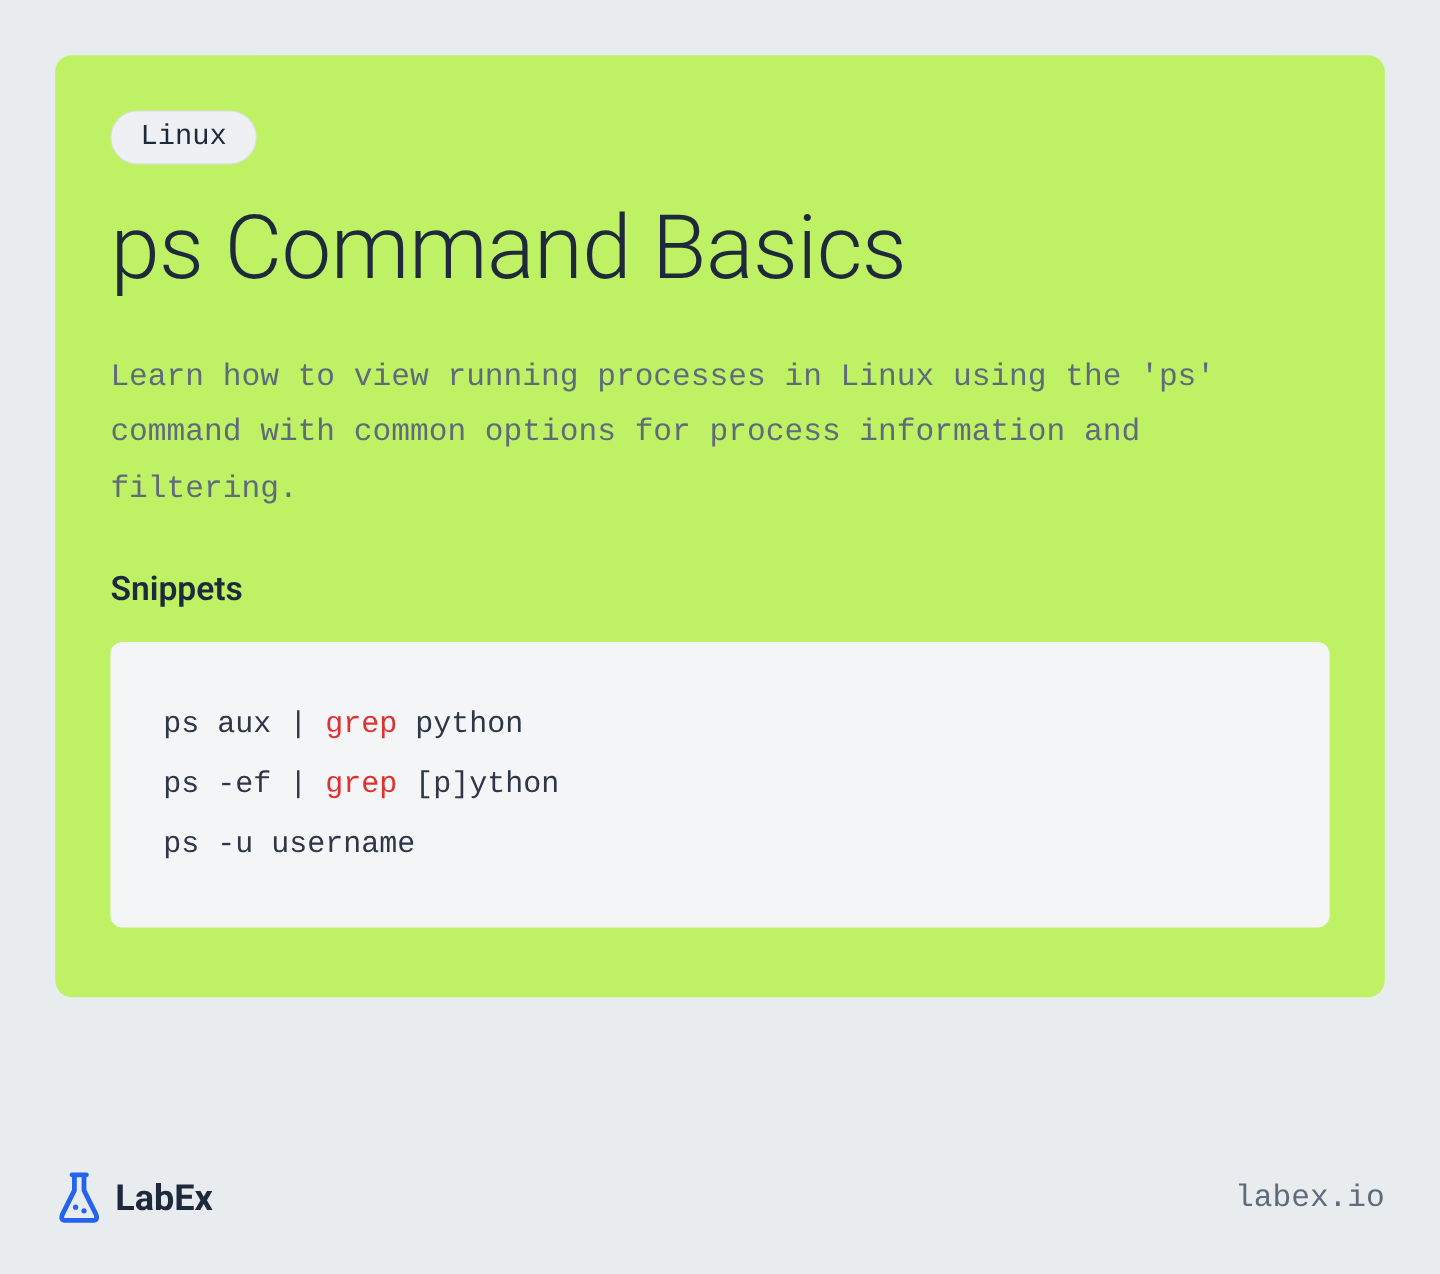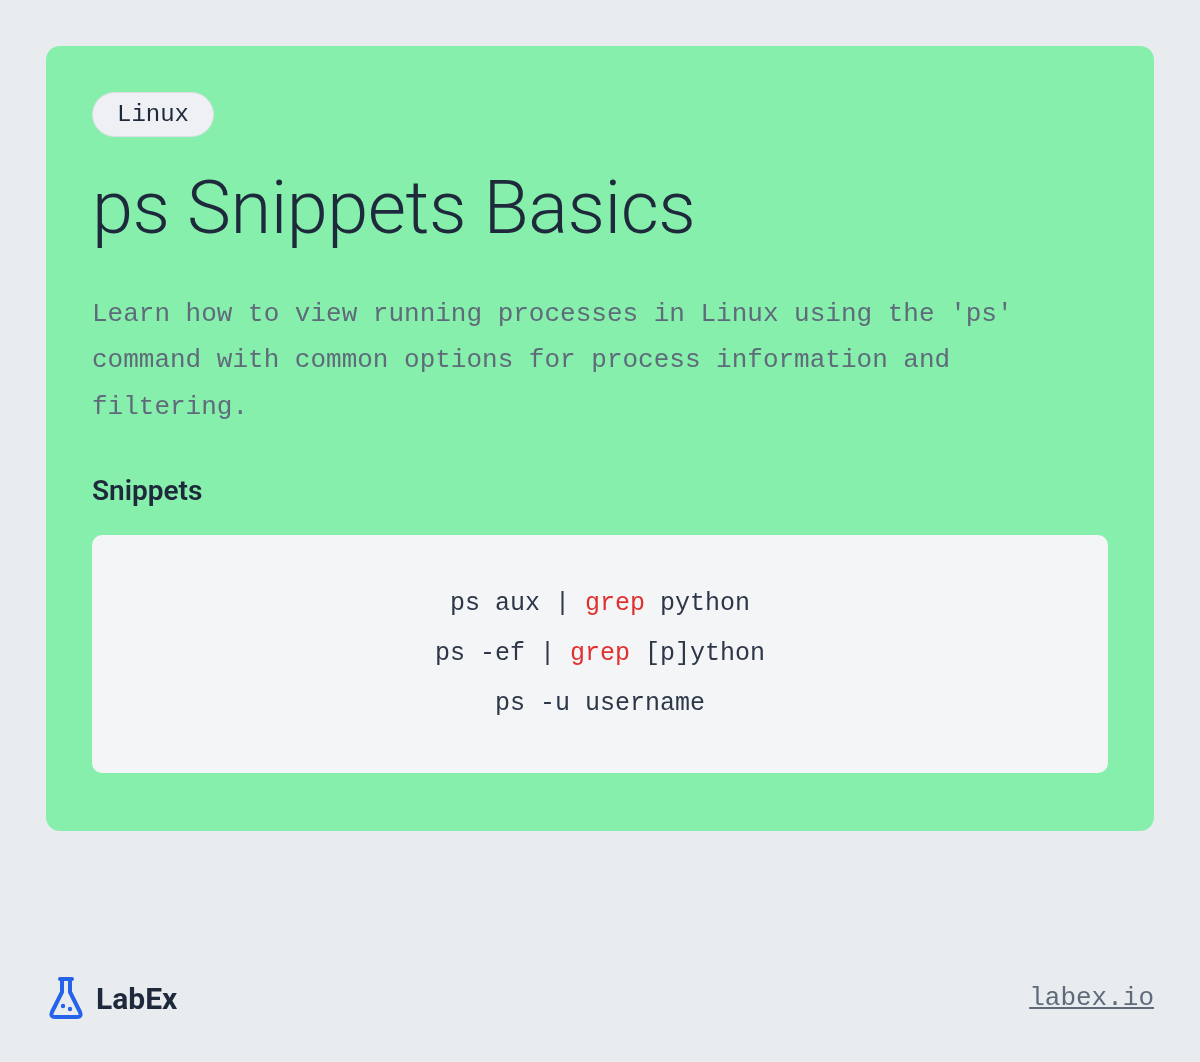--- a/index.html
+++ b/index.html
@@ -5,21 +5,21 @@
   * { box-sizing: border-box; margin: 0; padding: 0; }
   html, body { width: 1200px; height: 1062px; }
   body {
     background: #e9ecef;
     font-family: -apple-system, BlinkMacSystemFont, "Segoe UI", Roboto, sans-serif;
     color: #1e293b;
     padding: 46px;
     position: relative;
   }
   .card {
-    background: #86efac;
+    background: #bef264;
     border-radius: 14px;
     padding: 46px 46px 58px 46px;
     width: 100%;
   }
   .tag {
     display: inline-block;
     background: #eef0f3;
     border: 1px solid #dcdfe4;
     border-radius: 999px;
     padding: 8px 24px;
@@ -46,21 +46,20 @@
     font-size: 28px;
     font-weight: 600;
     color: #1e293b;
     margin-top: 43px;
   }
   .code-block {
     background: #f4f5f7;
     border-radius: 10px;
     margin-top: 28px;
     padding: 44px 44px;
-    text-align: center;
   }
   .code-block pre {
     font-family: "SFMono-Regular", Consolas, "Liberation Mono", Menlo, monospace;
     font-size: 25px;
     line-height: 2.0;
     color: #2d3748;
     white-space: pre;
   }
   .hl { color: #e03131; }
   .footer {
@@ -79,29 +78,28 @@
   }
   .logo-text {
     font-size: 30px;
     font-weight: 700;
     color: #1e293b;
   }
   .site-url {
     font-family: "SFMono-Regular", Consolas, "Liberation Mono", Menlo, monospace;
     font-size: 26px;
     color: #5f6b7a;
-    text-decoration: underline;
   }
 </style>
 </head>
 <body>
 
 <div class="card">
   <span class="tag">Linux</span>
-  <h1 class="title">ps Snippets Basics</h1>
+  <h1 class="title">ps Command Basics</h1>
   <p class="description">Learn how to view running processes in Linux using the 'ps' command with common options for process information and filtering.</p>
   <h2 class="snippets-heading">Snippets</h2>
   <div class="code-block">
 <pre><span><span>ps aux | </span><span class="hl">grep</span><span> python</span></span>
 <span><span>ps -ef | </span><span class="hl">grep</span><span> [p]ython</span></span>
 <span><span>ps -u username</span><span class="hl"></span><span></span></span></pre>
   </div>
 </div>
 
 <div class="footer">

